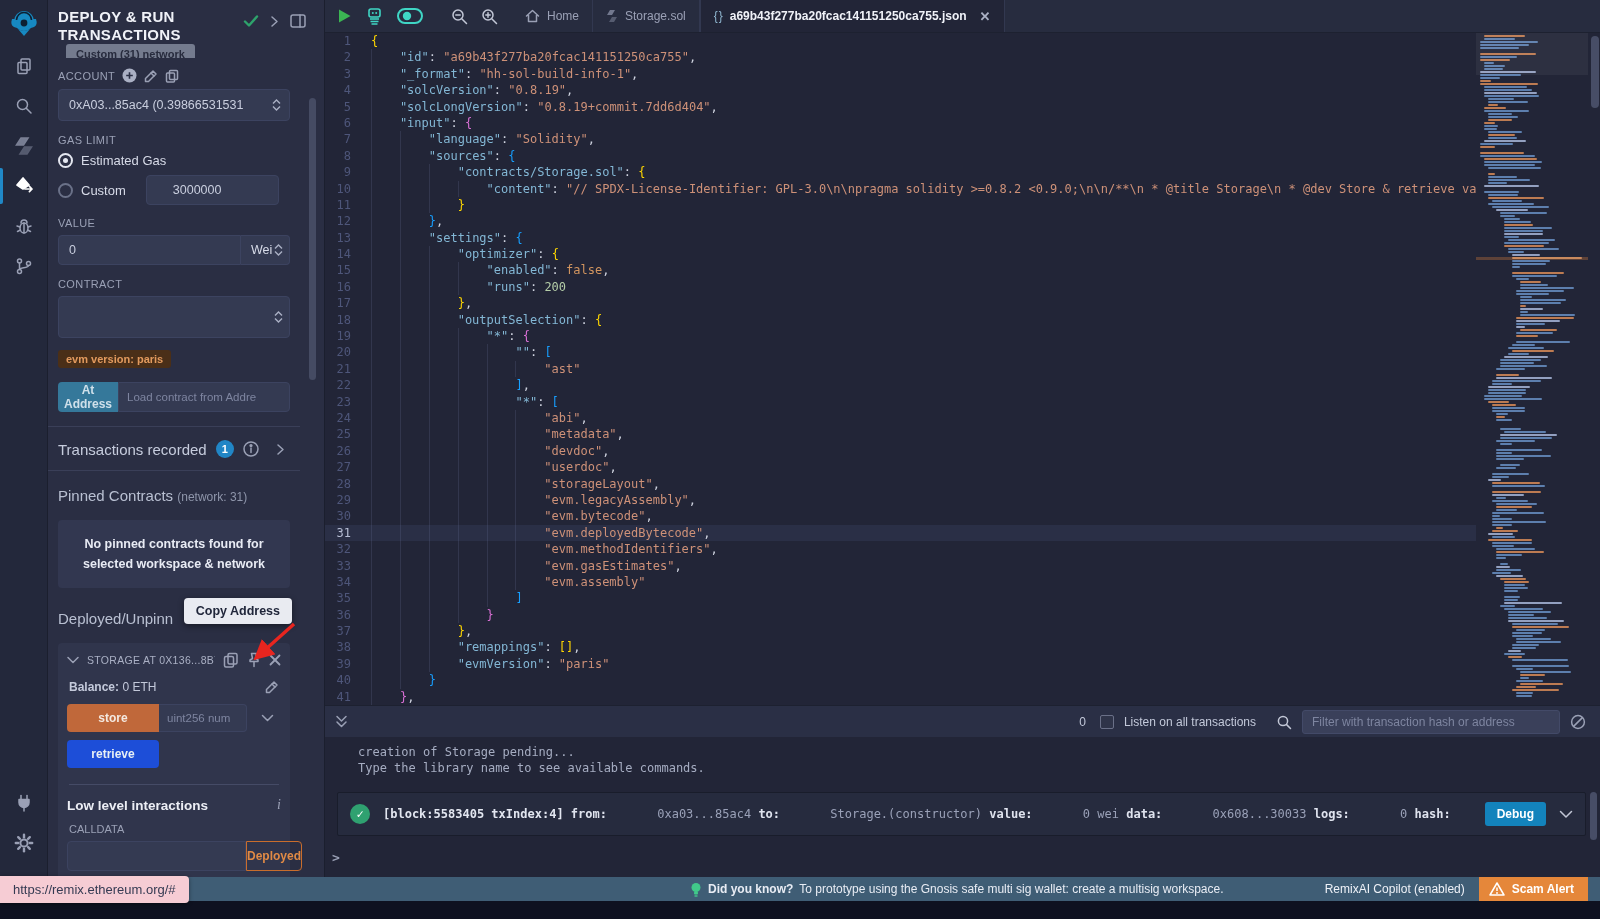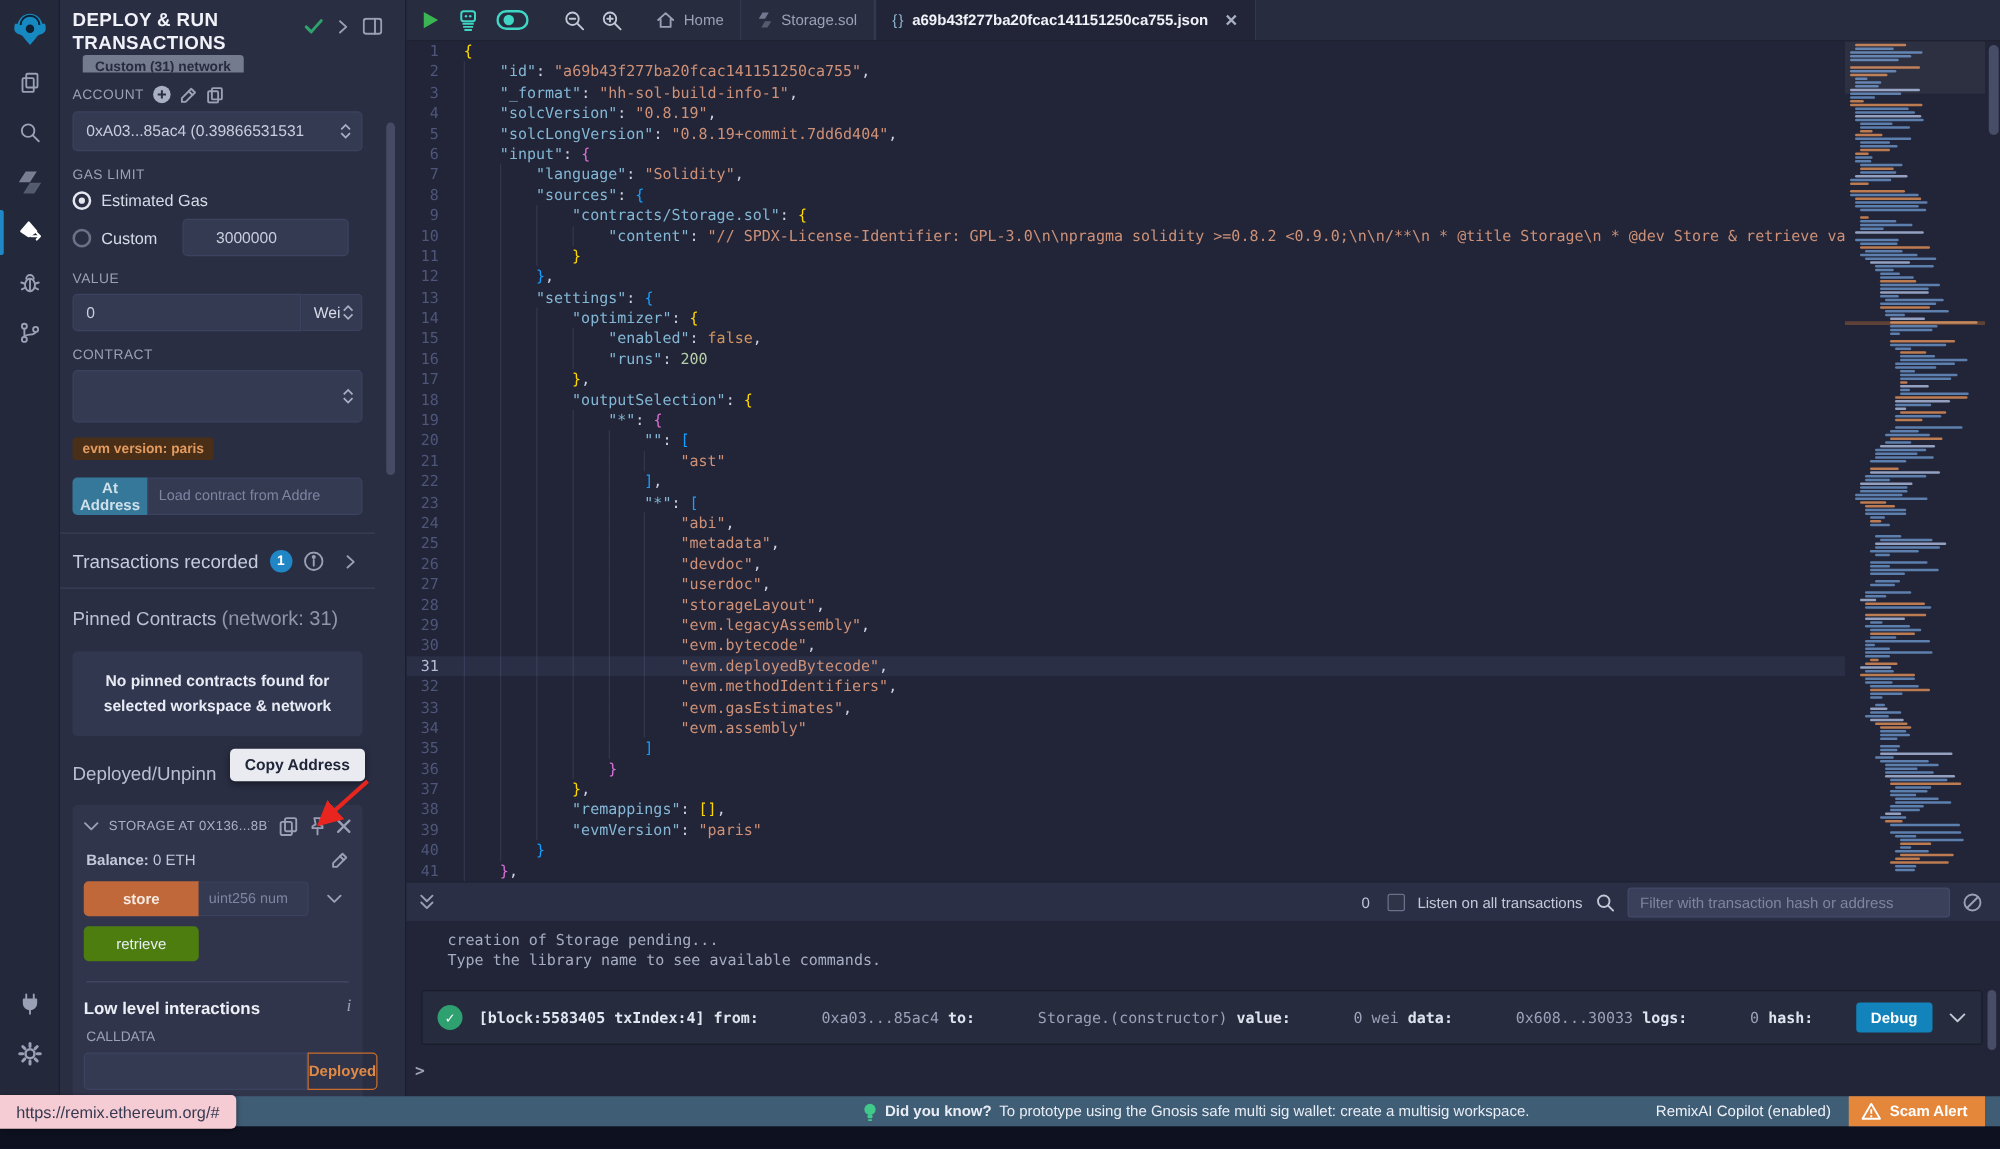--- a/index.html
+++ b/index.html
@@ -39,33 +39,33 @@
   .evmbadge { display:inline-block; margin:12px 0 6px 0; background:#4a2f18; color:#e29a5e; font-size:11px; font-weight:bold; padding:3px 8px; border-radius:3px; }
   .ataddr-row { display:flex; margin-top:8px; }
   .btn-ataddr { width:96px; height:30px; background:#35789a; color:#cfe0ea; font-weight:bold; font-size:12px; border:none; border-radius:4px 0 0 4px; cursor:pointer; }
   .ataddr-input { flex:1; height:30px; padding:0 8px; border-radius:0 4px 4px 0; font-size:11.5px; }
   .ataddr-input::placeholder, .gas-input::placeholder, .store-input::placeholder, .filter-input::placeholder { color:#7e85a0; }
   .sp-divider { height:1px; background:#3a3f58; margin:14px -10px 0 -10px; }
   .txrec-row { display:flex; align-items:center; padding:13px 0 12px 0; gap:9px; }
   .txrec-label { font-size:15px; color:#c6ccdd; }
   .badge-count { background:#2186c6; color:#fff; width:18px; height:18px; border-radius:50%; font-size:11px; font-weight:bold; display:flex; align-items:center; justify-content:center; }
   .pinned-title { font-size:15px; color:#b9c0d2; margin-top:16px; }
-  .pinned-net { font-size:16px; color:#8f96ab; font-weight:normal;text-align:right; }
+  .pinned-net { font-size:12px; color:#8f96ab; font-weight:normal;text-align:right; }
   .empty-box { background:#323750; border-radius:4px; margin-top:16px; padding:14px 10px; text-align:center; color:#e8ebf4; font-size:12.5px; font-weight:bold; line-height:20px; }
   .deployed-title { font-size:15px; color:#b9c0d2; margin-top:22px; }
   .tooltip { position:absolute; right:-2px; top:-12px; background:#e9ebf1; color:#20263a; font-size:12.5px; font-weight:bold; padding:6px 12px; border-radius:4px; box-shadow:0 2px 6px rgba(0,0,0,.45); z-index:8; white-space:nowrap; }
   .red-arrow { position:absolute; right:-8px; top:10px; z-index:9; }
   .contract-card { background:#30354c; border-radius:4px; margin-top:16px; padding:9px 9px 12px 9px; }
   .cc-head { display:flex; align-items:center; gap:8px; }
   .cc-title { font-size:10.5px; color:#aab0c4; letter-spacing:.3px; flex:1; white-space:nowrap; overflow:hidden; }
   .balance-row { display:flex; align-items:center; margin:12px 2px 4px 2px; font-size:12px; color:#c3c9da; }
   .store-row { display:flex; align-items:center; margin-top:10px; gap:0; }
   .btn-store { width:92px; height:28px; background:#c0683a; border:none; border-radius:4px 0 0 4px; color:#f4e9e0; font-weight:bold; font-size:12px; cursor:pointer; }
   .store-input { width:88px; height:28px; padding:0 8px; border-radius:0 4px 4px 0; border-left:0; font-size:11.5px; }
-  .btn-retrieve { width:92px; height:28px; background:#4d7c0f; border:none; border-radius:4px; color:#e8f0f5; font-weight:normal; font-size:12px; margin-top:8px; cursor:pointer; }
+  .btn-retrieve { width:92px; height:28px; background:#1d4ed8; border:none; border-radius:4px; color:#e8f0f5; font-weight:bold; font-size:12px; margin-top:8px; cursor:pointer; }
   .cc-divider { height:1px; background:#454b66; margin:16px 2px 0 2px; }
   .lowlevel-row { display:flex; align-items:center; margin-top:12px; }
   .lowlevel-title { font-size:13.5px; color:#eceef5; font-weight:bold; flex:1; }
   .i-icon { font-family:"Liberation Serif", serif; font-style:italic; color:#9aa0b5; font-size:14px; cursor:pointer; }
   .calldata-label { font-size:11px; color:#9aa0b5; margin:10px 0 6px 2px; }
   .calldata-row { display:flex; gap:0; }
   .calldata-input { flex:1; height:30px; padding:0 8px; border-radius:4px 0 0 4px; }
   .btn-transact { width:72px; height:30px; background:transparent; border:1px solid #c96d2c; border-radius:0 4px 4px 0; color:#e08a45; font-weight:bold; font-size:12px; cursor:pointer; }
   .sp-scroll { position:absolute; right:8px; top:98px; width:7px; height:282px; background:#454b63; border-radius:4px; }
 
@@ -88,21 +88,21 @@
   .minimap { position:absolute; right:12px; top:0; width:112px; height:672px; background:#222537; padding-top:2px; }
   .mm-view { position:absolute; left:0; top:0; width:112px; height:42px; background:rgba(255,255,255,.05); }
   .mr { height:3px; } .mr span { display:block; height:2px; border-radius:1px; }
   .vscroll { position:absolute; right:1px; top:3px; width:8px; height:72px; background:#474d66; border-radius:4px; }
 
   
   .term-head { height:32px; background:#2a2f45; border-top:1px solid #1d2130; display:flex; align-items:center; padding:0 14px 0 10px; gap:10px; }
   .term-head .spacer { flex:1; }
   .term-count { color:#c3c9da; font-size:12px; margin-right:4px; }
   .checkbox { width:14px; height:14px; border:1px solid #6a7088; border-radius:2px; background:#2f3449; cursor:pointer; }
-  .listen-label { color:#c3c9da; font-size:12px; }
+  .listen-label { color:#c3c9da; font-size:12px; margin-right:10px; }
   .filter-input { width:258px; height:24px; background:#3a405a; border:1px solid #434a68; border-radius:3px; padding:0 9px; color:#cdd2e2; font-size:12px; }
   .terminal { height:140px; background:#222537; position:relative; font-family:"DejaVu Sans Mono", monospace; }
   .term-msgs { padding:7px 0 0 33px; font-size:12px; line-height:16px; color:#a6adc2; }
   .tx-block { margin:16px 14px 0 12px; background:#262b3e; border:1px solid #191d2b; border-radius:2px; display:flex; align-items:center; padding:9px 12px; gap:13px; }
   .tx-check { width:20px; height:20px; border-radius:50%; background:#2fa170; color:#fff; font-size:12px; display:flex; align-items:center; justify-content:center; flex:0 0 auto; }
   .tx-text { flex:1; font-size:12px; color:#9aa1b8; white-space:nowrap; overflow:hidden; }
   .txb { color:#e2e6f0; font-weight:bold; } .txk { color:#dfe3ee; font-weight:bold; } .txv { color:#9aa1b8;margin-left:43px; }
   .btn-debug { background:#1383bc; color:#fff; border:none; border-radius:3px; font-size:12px; font-weight:bold; padding:5px 12px; cursor:pointer; font-family:"Liberation Sans", sans-serif; }
   .term-prompt { position:absolute; left:7px; bottom:12px; color:#9aa0b5; font-size:13px; font-weight:bold; }
   .term-scroll { position:absolute; right:3px; top:55px; width:7px; height:48px; background:#474d66; border-radius:4px; }

